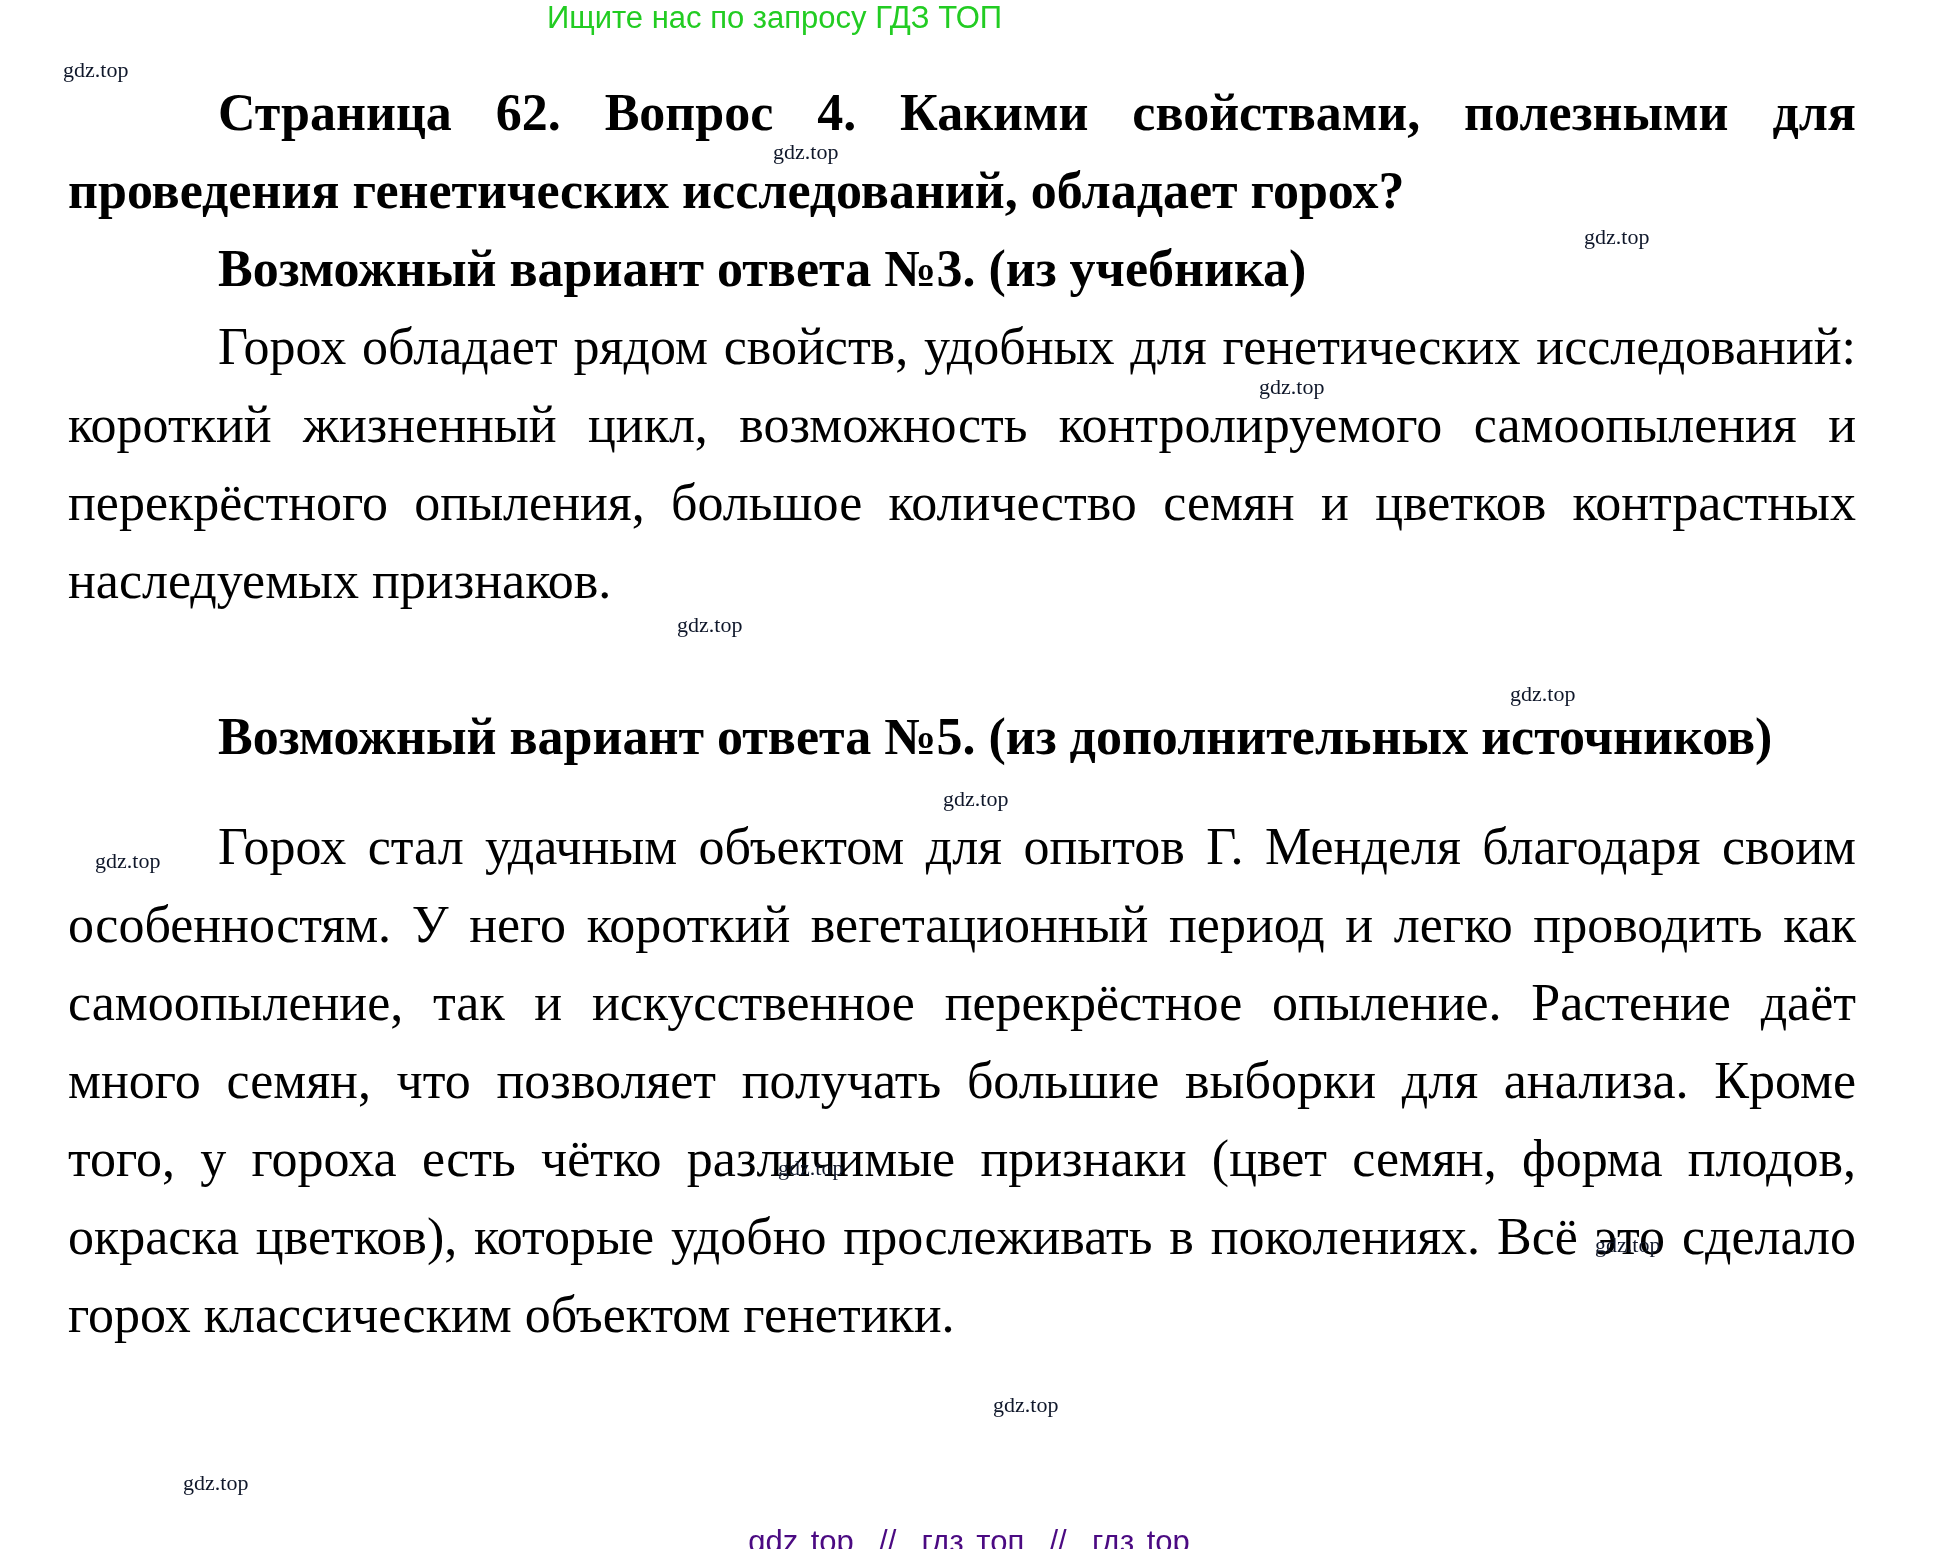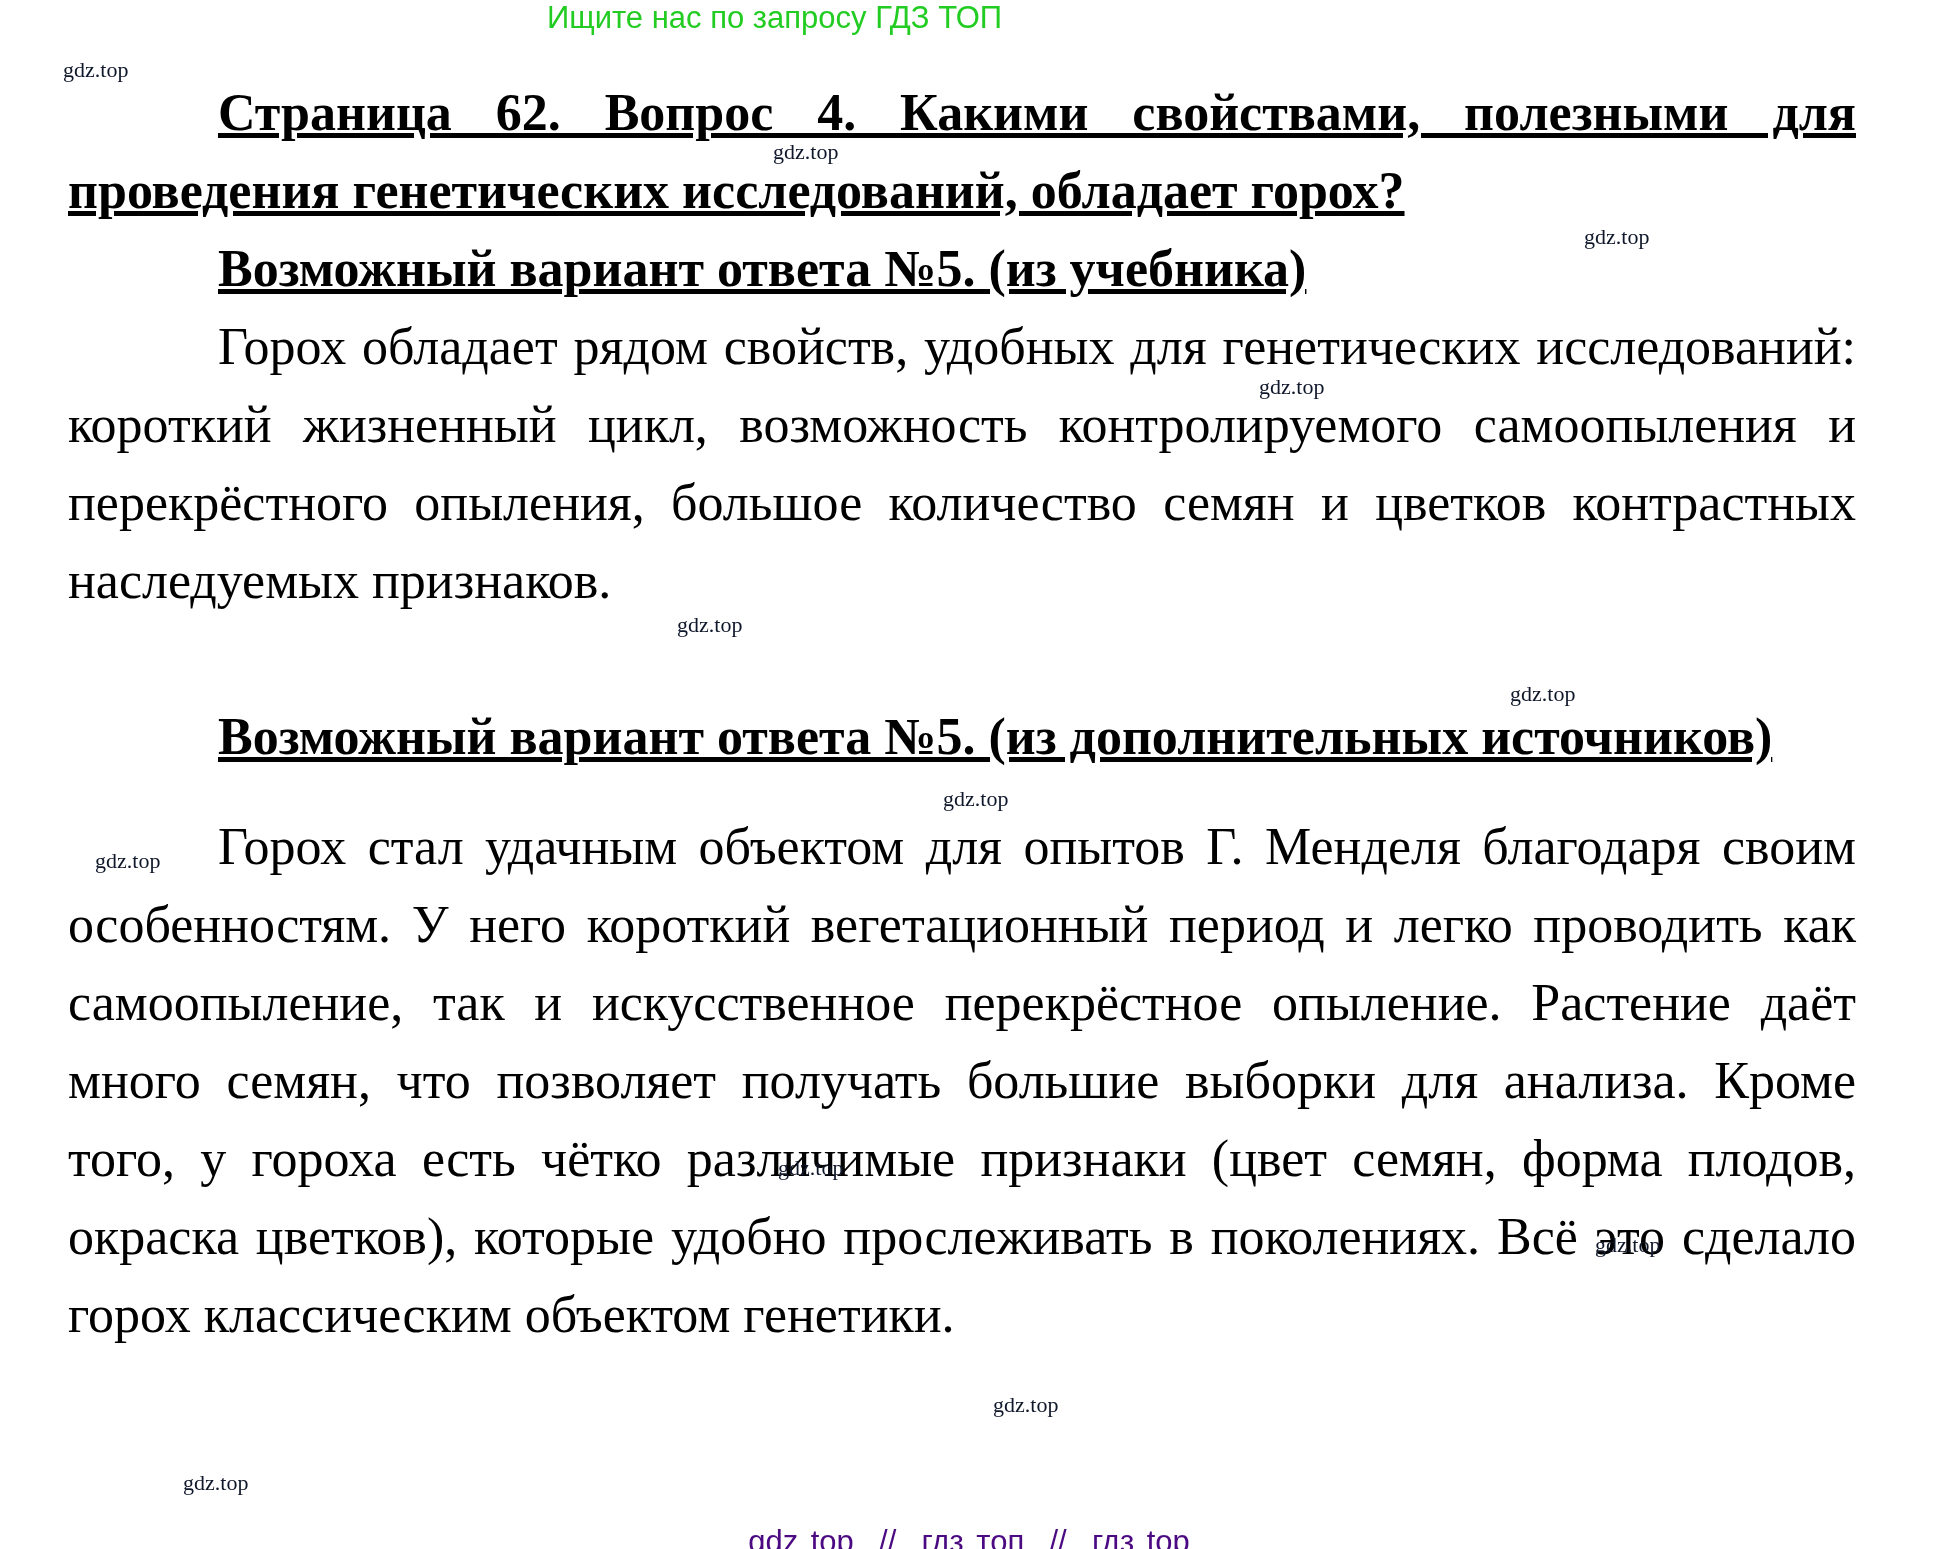--- a/index.html
+++ b/index.html
@@ -1,34 +1,34 @@
 <!DOCTYPE html>
 <html><head>
 <meta charset="utf-8">
 <style>
   html, body { margin:0; padding:0; background:#ffffff; }
   body { width:1938px; height:1549px; position:relative; overflow:hidden; font-family:"Liberation Serif", serif; color:#000; }
   .top-banner { position:absolute; top:0; left:0; width:1549px; text-align:center; font-family:"Liberation Sans", sans-serif; font-size:31px; line-height:36px; color:#22cc22; }
   .wm { position:absolute; font-family:Liberation Serif, serif; font-size:22px; color:#0f172a; line-height:30px; }
   .block { position:absolute; left:68px; width:1788px; font-size:52px; line-height:78px; text-align:justify; text-align-last:left; }
   .block p { margin:0; text-indent:150px; }
-  .bold { font-weight:bold;text-decoration:underline; }
+  .bold { font-weight:bold; }
   .footer { position:absolute; left:0; width:1938px; top:1524px; text-align:center; font-family:"Liberation Sans", sans-serif; font-size:31px; color:#4b0a82; line-height:36px; word-spacing:4px; }
 </style>
 </head>
 <body>
 
 <div class="top-banner">Ищите нас по запросу ГДЗ ТОП</div>
 
 <div class="block bold" style="top:74px;">
   <p>Страница 62. Вопрос 4. Какими свойствами, полезными для проведения генетических исследований, обладает горох?</p>
 </div>
 
 <div class="block bold" style="top:230px;">
-  <p>Возможный вариант ответа №5. (из учебника)</p>
+  <p>Возможный вариант ответа №3. (из учебника)</p>
 </div>
 
 <div class="block" style="top:308px;">
   <p>Горох обладает рядом свойств, удобных для генетических исследований: короткий жизненный цикл, возможность контролируемого самоопыления и перекрёстного опыления, большое количество семян и цветков контрастных наследуемых признаков.</p>
 </div>
 
 <div class="block bold" style="top:698px;">
   <p>Возможный вариант ответа №5. (из дополнительных источников)</p>
 </div>
 

